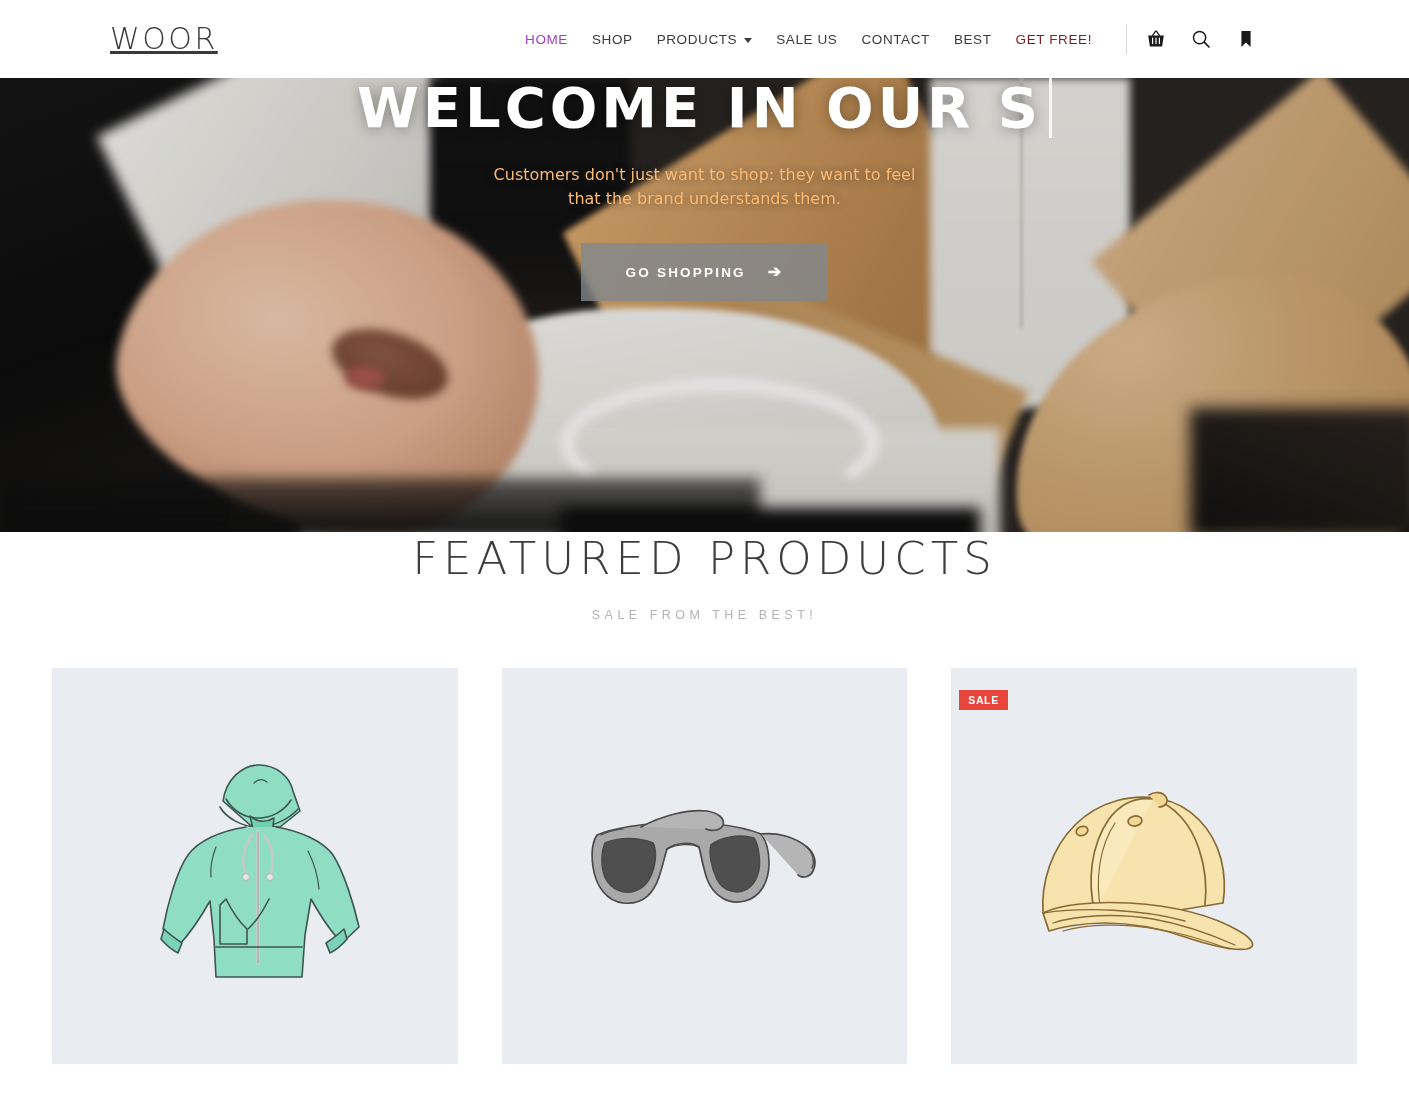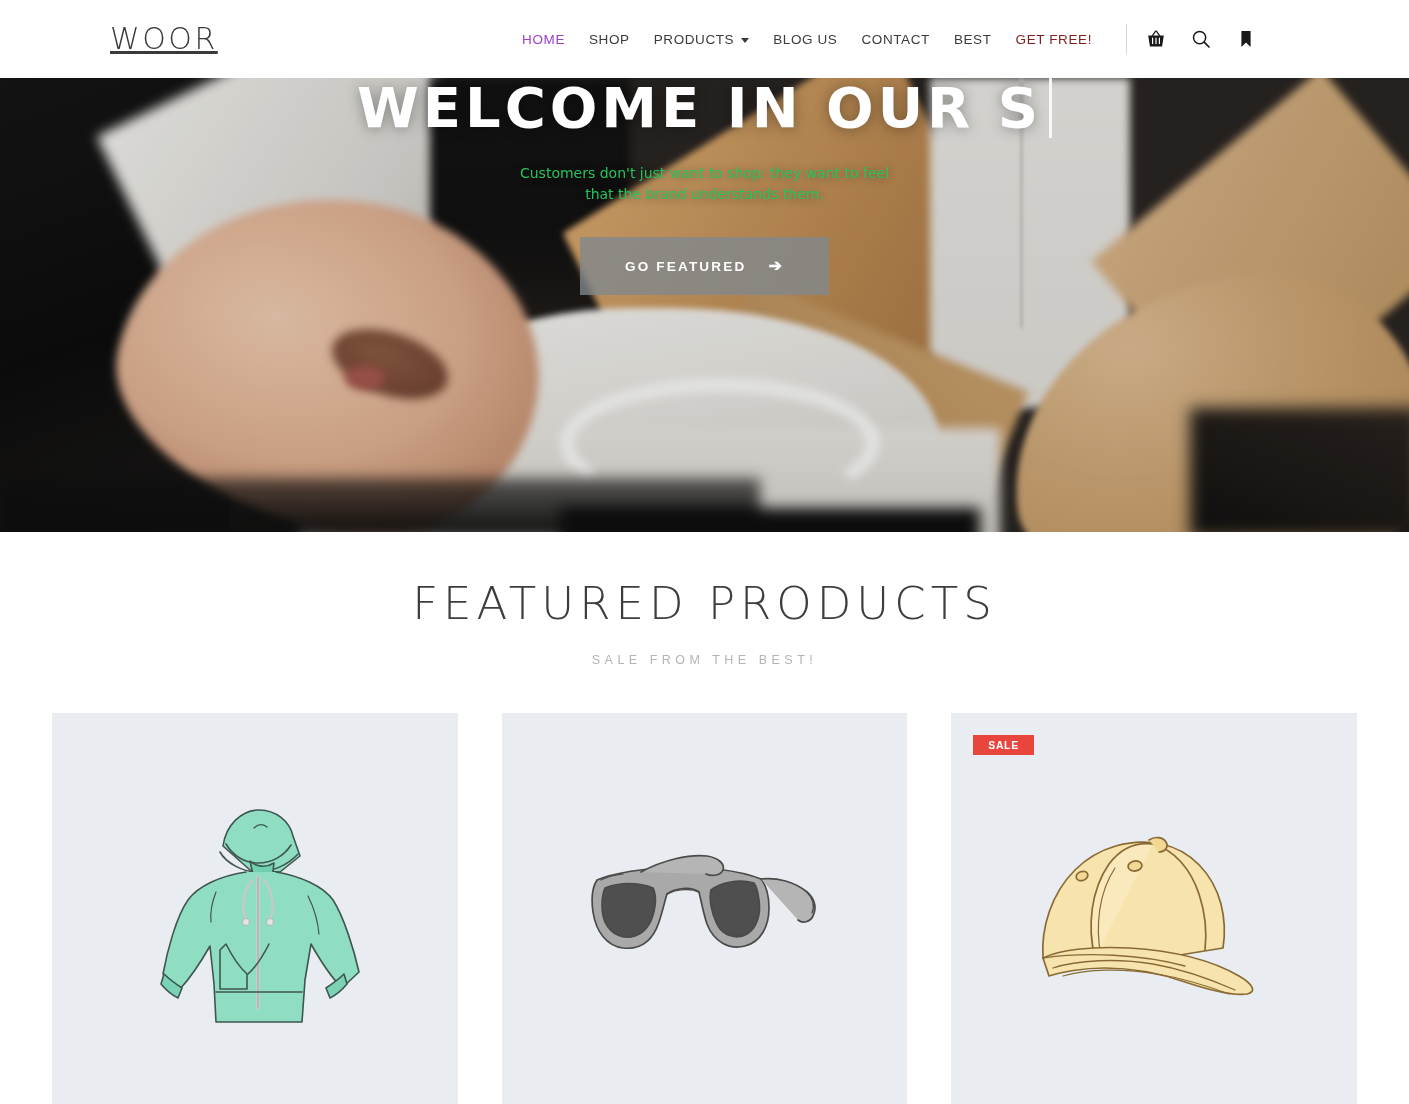--- a/index.html
+++ b/index.html
@@ -165,23 +165,23 @@
   }
   .type-cursor {
     display:inline-block;
     width:3px;
     height:60px;
     background:rgba(255,255,255,.85);
     margin-left:7px;
   }
   .hero-sub {
     margin-top:25px;
-    font-size:14px;
+    font-size:16px;
     line-height:1.5;
-    color:#22c55e;
+    color:#fdba74;
     font-weight:400;
     text-shadow:0 1px 10px rgba(0,0,0,.4);
     font-family:"DejaVu Sans", sans-serif;
   }
   .hero-btn {
     margin-top:32px;
     display:inline-flex;
     align-items:center;
     gap:22px;
     background:rgba(128,136,142,0.78);
@@ -192,21 +192,20 @@
     font-size:13.5px;
     font-weight:700;
     letter-spacing:2.2px;
     font-family:"Liberation Sans", sans-serif;
   }
   .hero-btn .arw { font-size:16px; line-height:1; }
 
   
   .featured { background:#fff; text-align:center; }
   .featured-title {
-    padding-top:45px;
     font-size:45px;
     font-weight:300;
     letter-spacing:5px;
     color:#3d3d3d;
     font-family:"DejaVu Sans", sans-serif;
   }
   .featured-sub {
     margin-top:23px;
     font-size:12.5px;
     letter-spacing:4.5px;
@@ -224,27 +223,27 @@
     position:relative;
     background:#e9ecf1;
     height:396px;
     display:flex;
     align-items:center;
     justify-content:center;
     cursor:pointer;
   }
   .badge {
     position:absolute;
-    top:22px; left:22px;
+    top:22px; left:8px;
     background:#e8463c;
     color:#fff;
     font-size:10.5px;
     font-weight:700;
     letter-spacing:0.6px;
-    padding:4px 15px;
+    padding:4px 9px;
   }
   .card svg { display:block; }
 </style>
 </head>
 <body>
 
 <header class="header">
   <a class="brand" href="#">WOOR</a>
 
   <nav class="nav">
@@ -255,21 +254,21 @@
       <li>
         <a class="nav-link" href="#">SHOP</a>
       </li>
       <li>
         <a class="nav-link" href="#">
             <span>PRODUCTS</span>
             <span class="caret"></span>
           </a>
       </li>
       <li>
-        <a class="nav-link" href="#">BLOG US</a>
+        <a class="nav-link" href="#">SALE US</a>
       </li>
       <li>
         <a class="nav-link" href="#">CONTACT</a>
       </li>
       <li>
         <a class="nav-link" href="#">BEST</a>
       </li>
       <li>
         <a class="nav-link accent" href="#">GET FREE!</a>
       </li>
@@ -328,21 +327,21 @@
         <span>WELCOME IN OUR S</span>
         <span class="type-cursor"></span>
       </h1>
 
     <p class="hero-sub">
       <span>Customers don't just want to shop: they want to feel</span><br>
       <span>that the brand understands them.</span>
     </p>
 
     <button class="hero-btn">
-      <span>GO FEATURED</span>
+      <span>GO SHOPPING</span>
       <span class="arw">➔</span>
     </button>
   </div>
 </section>
 
 <section class="featured">
   <h2 class="featured-title">FEATURED PRODUCTS</h2>
   <p class="featured-sub">SALE FROM THE BEST!</p>
 
   <div class="grid">

